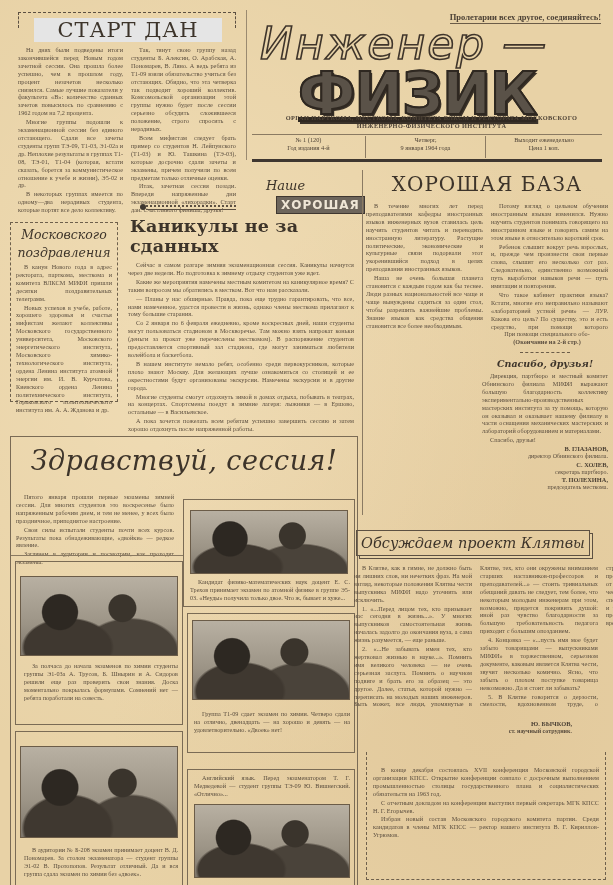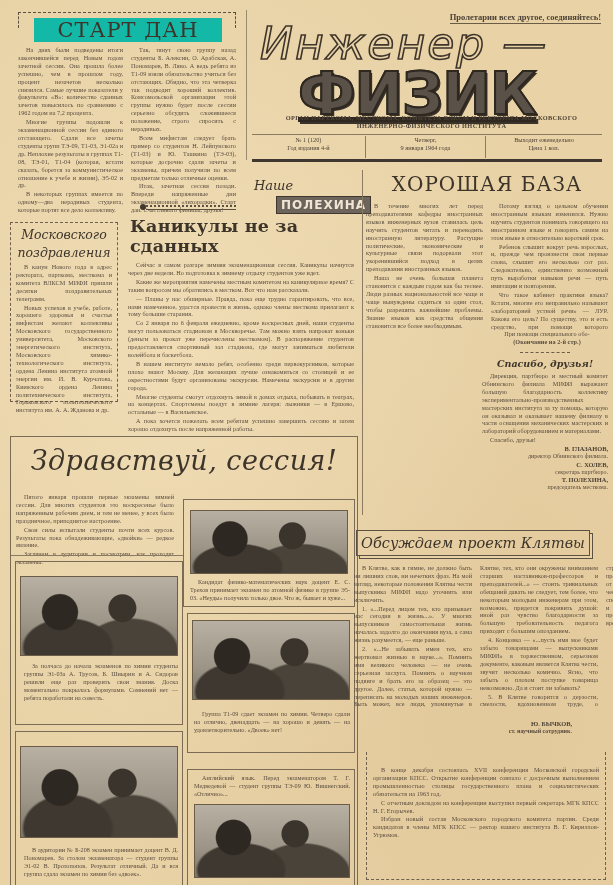--- a/index.html
+++ b/index.html
@@ -96,21 +96,21 @@
     <div class="issue-cell" style="flex:1;">
       <div>Выходит еженедельно</div>
       <div>Цена 1 коп.</div>
     </div>
   </div>
   <div class="abs thickbar" style="left:6px; top:159px; width:350px;"></div>
 </div>
 
 <div class="abs" style="left:14px; top:8px; width:228px; height:200px;">
   <div class="abs" style="left:4px; top:4px; width:218px; height:16px; border:1px dashed #5c5042; border-bottom:none;"></div>
-  <div class="abs headline" style="left:20px; top:10px; width:188px; text-align:center; font-size:21px; background:#14b8a6; letter-spacing:1px;">СТАРТ ДАН</div>
+  <div class="abs headline" style="left:20px; top:10px; width:188px; text-align:center; font-size:21px; background:#e5e5e5; letter-spacing:1px;">СТАРТ ДАН</div>
   <div class="abs txt col2" style="left:4px; top:38px; width:218px; height:172px;">
     <p>На днях были подведены итоги закончившейся перед Новым годом зачетной сессии. Она прошла более успешно, чем в прошлом году, процент незачетов несколько снизился. Самые лучшие показатели у факультета «В»: количество сданных зачетов повысилось по сравнению с 1962 годом на 7,2 процента.</p>
     <p>Многие группы подошли к экзаменационной сессии без единого отстающего. Сдали все зачеты студенты групп ТЭ-09, Т1-03, Э1-02а и др. Неплохие результаты в группах Т1-08, ТЭ-01, Т1-04 (которая, кстати сказать, борется за коммунистическое отношение к учебе и жизни), Э5-02 и др.</p>
     <p>В некоторых группах имеется по одному—два нерадивых студента, которые портят все дело коллективу.</p>
     <p>Так, тянут свою группу назад студенты Б. Алексин, О. Арабская, А. Пономарев, В. Ляно. А ведь ребята из Т1-09 взяли обязательство учиться без отстающих. Обидно, что эта четверка так подводит хороший коллектив. Комсомольской организации этой группы нужно будет после сессии серьезно обсудить сложившееся положение, строго спросить с нерадивых.</p>
     <p>Всем мифистам следует брать пример со студентов Н. Лейпунского (Т1-03) и Ю. Ташкина (ТЭ-03), которые досрочно сдали зачеты и экзамены, причем получили по всем предметам только отличные оценки.</p>
     <p>Итак, зачетная сессия позади. Впереди напряженные дни экзаменационной «лихорадки». Старт дан. Счастливого финиша, друзья!</p>
   </div>
   <div class="abs" style="left:126px; top:196px; width:96px; display:flex; align-items:center;">
     <div class="dot"></div>
@@ -121,22 +121,22 @@
 <div class="abs dframe" style="left:10px; top:222px; width:108px; height:180px;">
   <div class="italic-head" style="font-size:12.5px; margin-top:4px;">Московского</div>
   <div class="italic-head" style="font-size:12.5px; margin-top:3px;">поздравления</div>
   <div class="txt" style="padding:3px 5px;">
     <p>В канун Нового года в адрес ректората, парткома, месткома и комитета ВЛКСМ МИФИ пришли десятки поздравительных телеграмм.</p>
     <p>Новых успехов в учебе, работе, хорошего здоровья и счастья мифистам желают коллективы Московского государственного университета, Московского энергетического института, Московского химико-технологического института, ордена Ленина института атомной энергии им. И. В. Курчатова, Киевского ордена Ленина политехнического института, Горьковского политехнического института им. А. А. Жданова и др.</p>
   </div>
 </div>
 
 <div class="abs" style="left:250px; top:178px; width:110px; height:40px;">
-  <div class="abs interview-script" style="left:4px; top:0px;">Наше</div>
-  <div class="abs interview-badge" style="left:26px; top:18px;">ПОЛЕХИНА</div>
+  <div class="abs interview-script" style="left:16px; top:0px;">Наше</div>
+  <div class="abs interview-badge" style="left:26px; top:18px;">ХОРОШАЯ</div>
 </div>
 
 <div class="abs" style="left:124px; top:216px; width:234px; height:192px;">
   <div class="headline" style="font-size:17.5px; font-weight:bold; margin-left:6px; letter-spacing:0.2px;">Каникулы не за сданных</div>
   <div class="txt" style="margin-top:5px; padding:0 4px;">
     <p>Сейчас в самом разгаре зимняя экзаменационная сессия. Каникулы начнутся через две недели. Но подготовка к зимнему отдыху студентов уже идет.</p>
     <p>Какие же мероприятия намечены местным комитетом на каникулярное время? С таким вопросом мы обратились в местком. Вот что нам рассказали.</p>
     <p>— Планы у нас обширные. Правда, пока еще трудно гарантировать, что все, нами намеченное, удастся провести в жизнь, однако члены месткома прилагают к тому большие старания.</p>
     <p>Со 2 января по 6 февраля ежедневно, кроме воскресных дней, наши студенты могут пользоваться стадионом в Москворечье. Там можно взять напрокат коньки (деньги за прокат уже перечислены месткомом). В распоряжение студентов предоставляется спортивный зал стадиона, где могут заниматься любители волейбола и баскетбола.</p>
     <p>В нашем институте немало ребят, особенно среди первокурсников, которые плохо знают Москву. Для желающих лучше ознакомиться со столицей и ее окрестностями будут организованы экскурсии. Намечены экскурсии и в другие города.</p>

